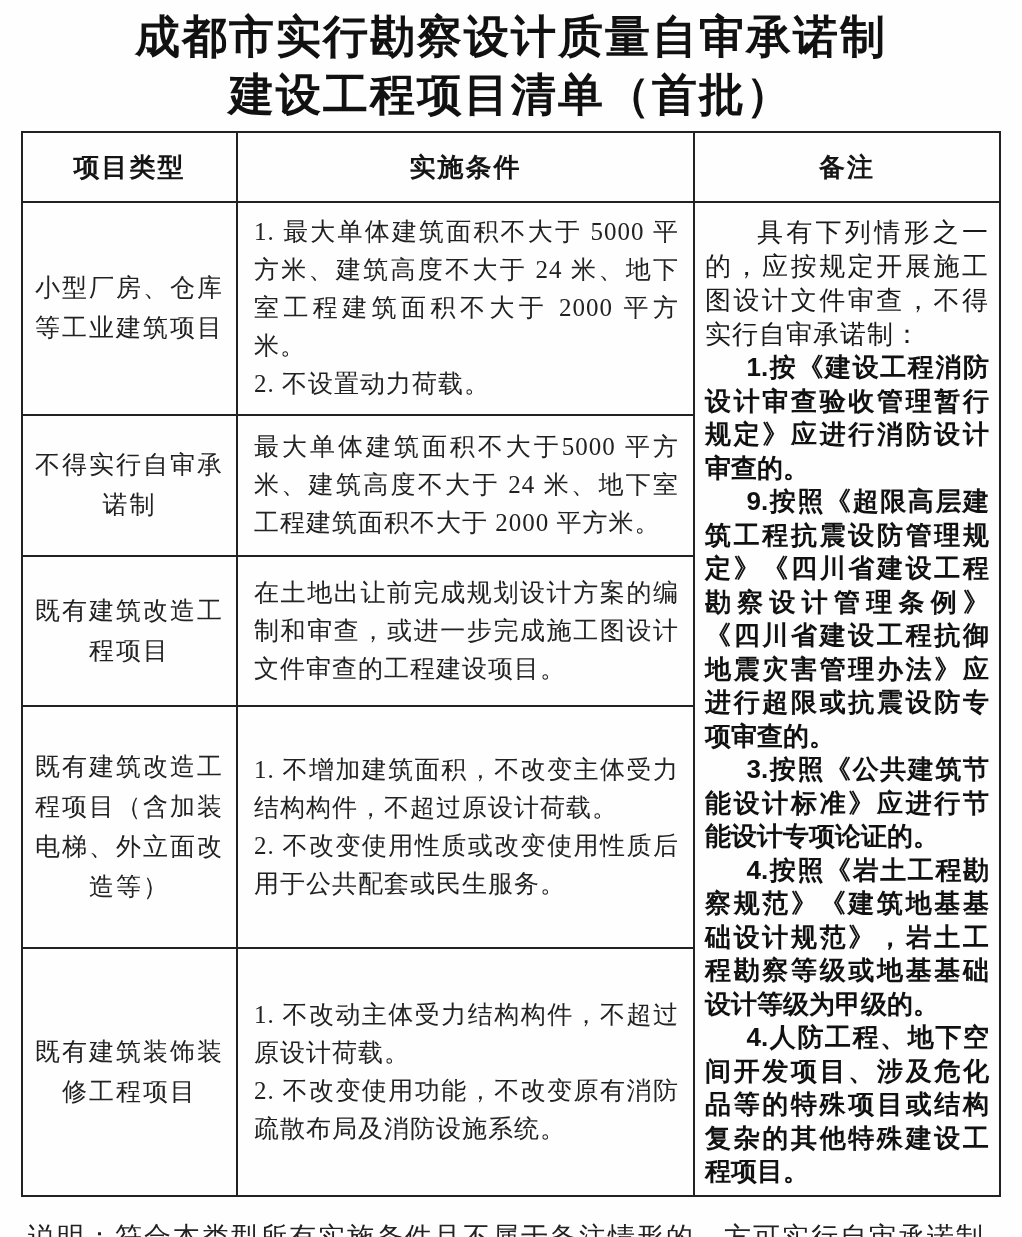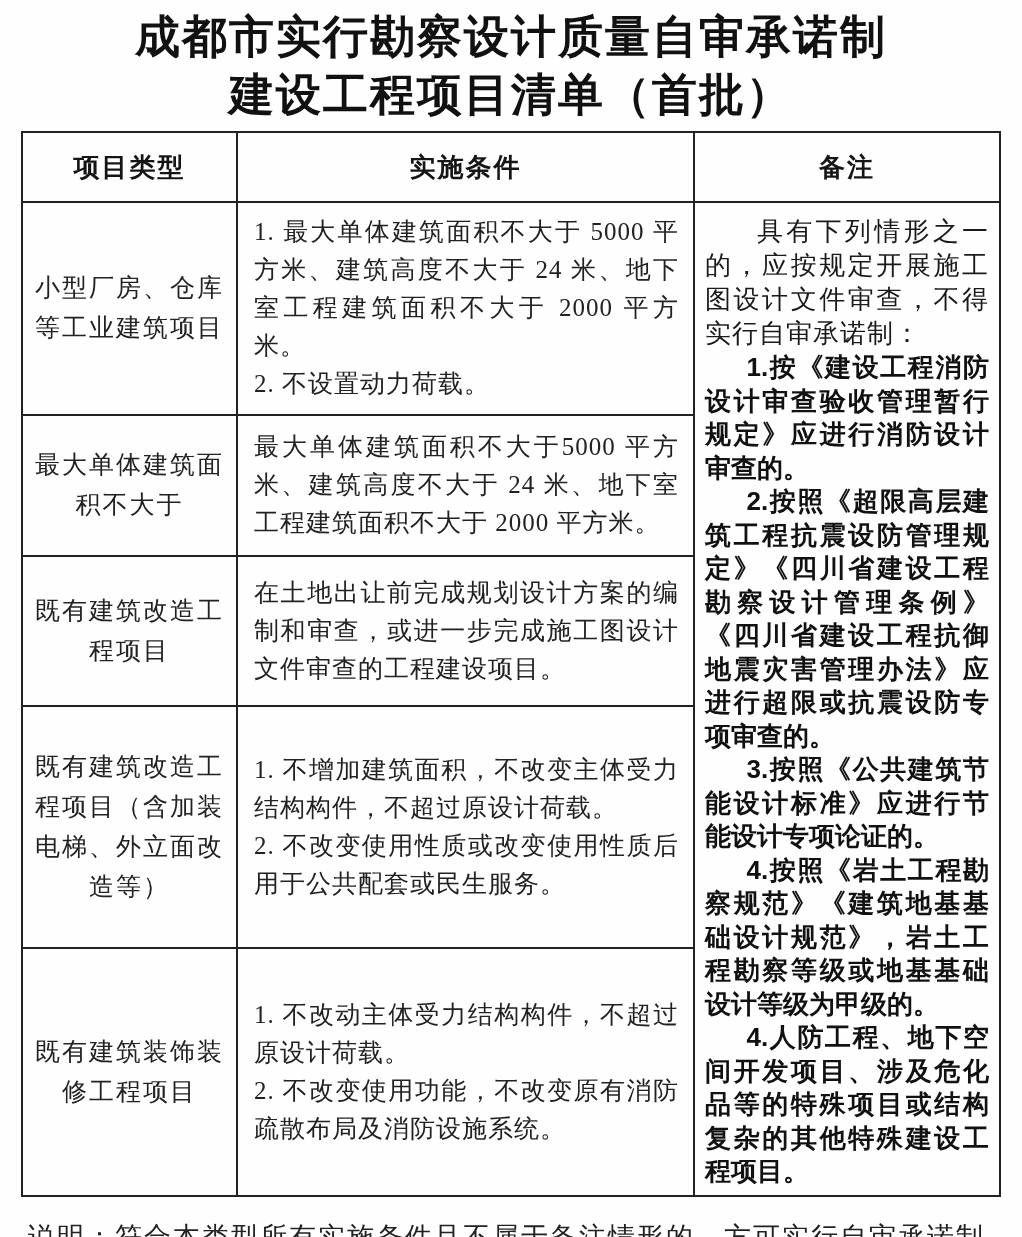--- a/index.html
+++ b/index.html
@@ -87,21 +87,21 @@
   td.remarks-cell {
     vertical-align: top;
     padding: 12px 10px 6px 10px;
     color: #1a1a1a;
   }
   td.remarks-cell p {
     text-align: justify;
     text-indent: 2em;
   }
   td.remarks-cell p.remark-intro {
-    font-family: Liberation Serif, serif;
+    font-family: Liberation Sans, sans-serif;
     font-size: 26px;
     line-height: 34px;
     letter-spacing: 1px;
   }
   td.remarks-cell p.remark-item {
     font-family: "Liberation Sans", "DejaVu Sans", sans-serif;
     font-weight: bold;
     font-size: 26px;
     line-height: 33.5px;
     text-indent: 1.6em;
@@ -143,28 +143,28 @@
     <tbody>
       <tr class="r1">
         <td class="type-cell">小型厂房、仓库等工业建筑项目</td>
         <td class="cond-cell">
           <p>1. 最大单体建筑面积不大于 5000 平方米、建筑高度不大于 24 米、地下室工程建筑面积不大于 2000 平方米。</p>
           <p>2. 不设置动力荷载。</p>
         </td>
         <td class="remarks-cell" rowspan="5">
           <p class="remark-intro">具有下列情形之一的，应按规定开展施工图设计文件审查，不得实行自审承诺制：</p>
           <p class="remark-item">1.按《建设工程消防设计审查验收管理暂行规定》应进行消防设计审查的。</p>
-          <p class="remark-item">2.按照《超限高层建筑工程抗震设防管理规定》《四川省建设工程勘察设计管理条例》《四川省建设工程抗御地震灾害管理办法》应进行超限或抗震设防专项审查的。</p>
+          <p class="remark-item">9.按照《超限高层建筑工程抗震设防管理规定》《四川省建设工程勘察设计管理条例》《四川省建设工程抗御地震灾害管理办法》应进行超限或抗震设防专项审查的。</p>
           <p class="remark-item">3.按照《公共建筑节能设计标准》应进行节能设计专项论证的。</p>
           <p class="remark-item">4.按照《岩土工程勘察规范》《建筑地基基础设计规范》，岩土工程勘察等级或地基基础设计等级为甲级的。</p>
           <p class="remark-item">4.人防工程、地下空间开发项目、涉及危化品等的特殊项目或结构复杂的其他特殊建设工程项目。</p>
         </td>
       </tr>
       <tr class="r2">
-        <td class="type-cell">最大单体建筑面积不大于</td>
+        <td class="type-cell">不得实行自审承诺制</td>
         <td class="cond-cell">
           <p>最大单体建筑面积不大于5000 平方米、建筑高度不大于 24 米、地下室工程建筑面积不大于 2000 平方米。</p>
         </td>
       </tr>
       <tr class="r3">
         <td class="type-cell">既有建筑改造工程项目</td>
         <td class="cond-cell">
           <p>在土地出让前完成规划设计方案的编制和审查，或进一步完成施工图设计文件审查的工程建设项目。</p>
         </td>
       </tr>

